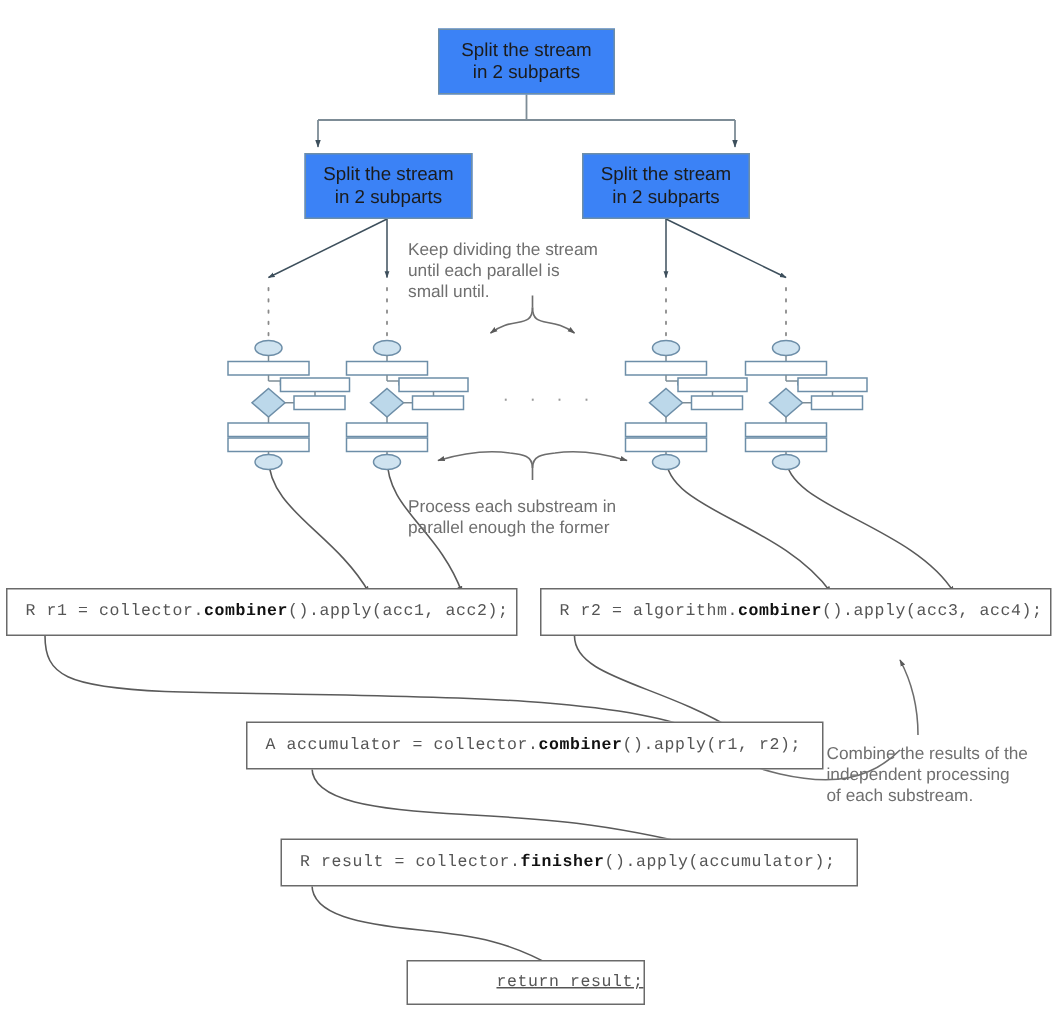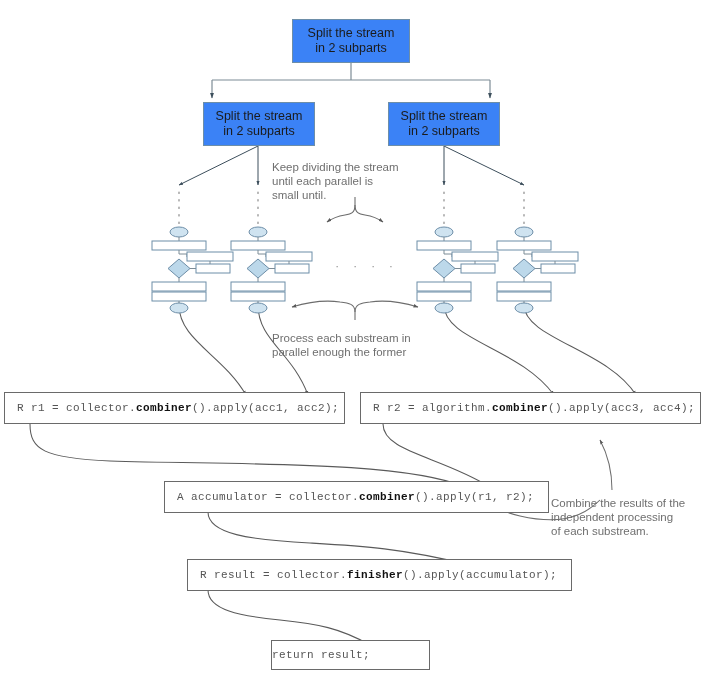--- a/index.html
+++ b/index.html
@@ -24,21 +24,21 @@
     background:#ffffff;
     border:1px solid #6a6a6a;
     box-sizing:border-box;
     display:flex;align-items:center;
     font-family:"Liberation Mono",monospace;
     font-size:11px;
     color:#555555;
     white-space:pre;
     letter-spacing:0.4px;
   }
-  .code-box.center{justify-content:flex-start;}
+  .code-box.center{justify-content:flex-end;text-decoration:underline;}
   .code-box .pad{padding-left:12px;}
   .code-box b{font-weight:bold;color:#111;}
   .note{
     position:absolute;
     font-size:11.5px;
     line-height:14px;
     color:#6f6f6f;
     font-family:"Liberation Sans",sans-serif;
   }
   .dots{

